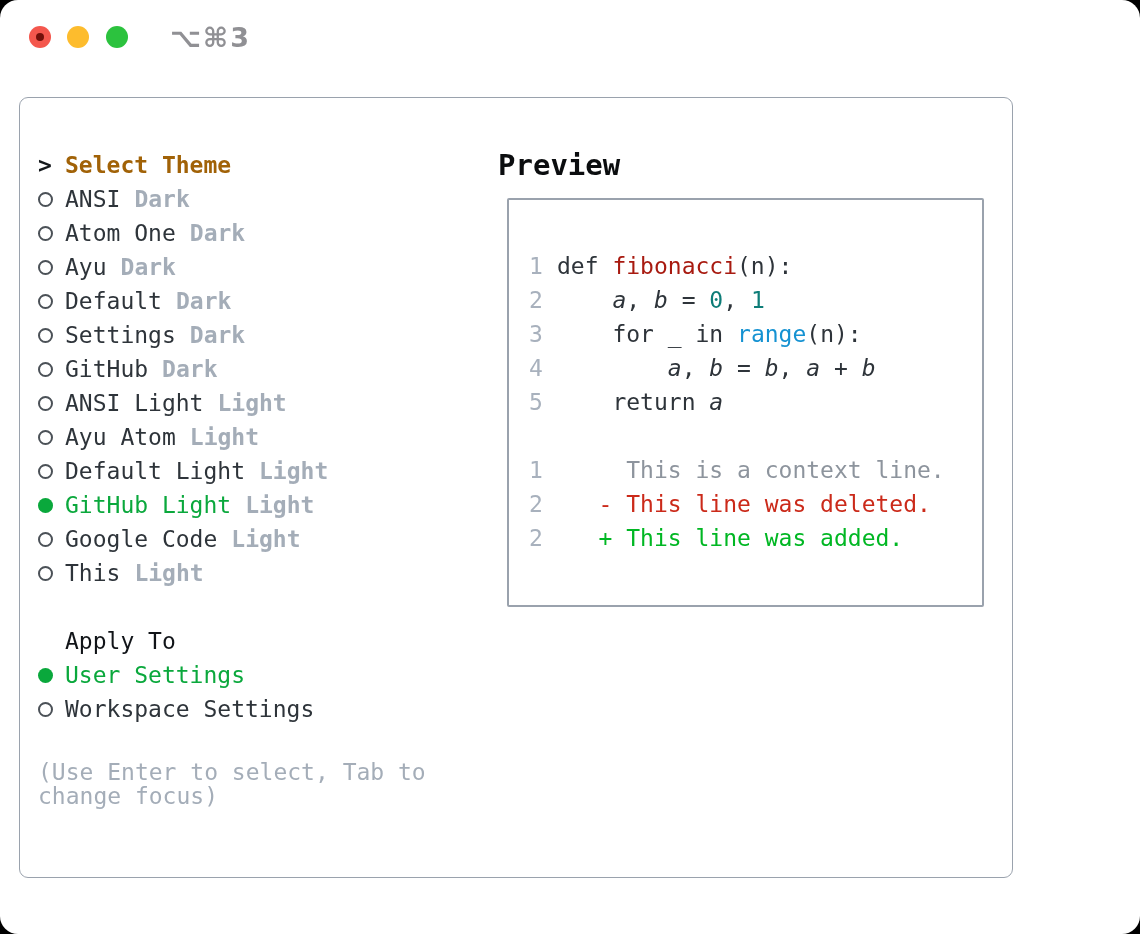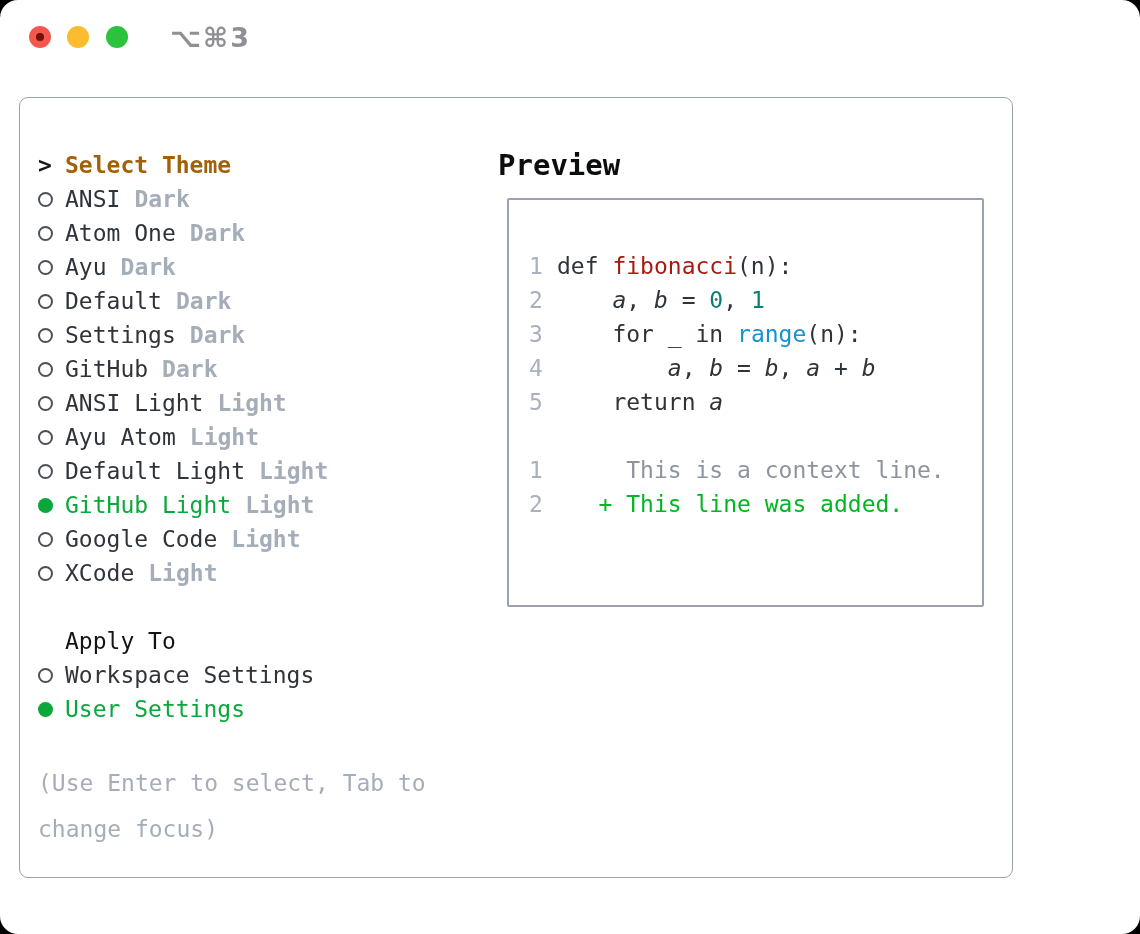--- a/index.html
+++ b/index.html
@@ -23,21 +23,21 @@
   .marker{width:27px;flex:none;display:flex;align-items:center;}
   .prompt{font-weight:bold;color:#14181c;}
   .header-text{font-weight:bold;color:#a16207;}
   .dot{width:15px;height:15px;border-radius:50%;box-sizing:border-box;border:2.5px solid #4b5157;}
   .dot.filled{border:none;background:var(--accent-green,#0aa83c);}
   .name{color:var(--text-primary,#2e343a);}
   .selected .name{color:var(--accent-green,#0aa83c);}
   .variant{color:var(--text-muted,#a4adb8);margin-left:14px;font-weight:bold;}
   .section-title{color:#111418;}
   .spacer{height:34px;}
-  .hint{margin-top:34px;color:var(--text-muted,#a4adb8);font-size:23px;line-height:46px;width:452px;}
+  .hint{margin-top:34px;color:var(--text-muted,#a4adb8);font-size:23px;line-height:24px;width:452px;}
   
   .preview-title{position:absolute;left:478px;top:50px;height:34px;line-height:34px;font-size:29px;
                  font-weight:bold;color:#0b0d0f;}
   .preview-box{position:absolute;left:487px;top:100px;width:477px;height:409px;box-sizing:border-box;
                border:2px solid var(--border,#9aa2ad);border-radius:2px;background:#fff;overflow:hidden;}
   .preview-code{padding:49px 0 0 20px;}
   .code-line{height:34px;line-height:34px;font-size:23px;white-space:pre;}
   .ln{display:inline-block;width:28px;color:var(--line-number,#a8b1bd);}
   .s-k,.s-p{color:var(--text-primary,#2e343a);}
   .s-fn{color:var(--syntax-function,#a81a10);}
@@ -73,47 +73,48 @@
           <div class="row"><span class="marker"><span class="dot"></span></span><span class="name">Atom One</span><span class="variant">Dark</span></div>
           <div class="row"><span class="marker"><span class="dot"></span></span><span class="name">Ayu</span><span class="variant">Dark</span></div>
           <div class="row"><span class="marker"><span class="dot"></span></span><span class="name">Default</span><span class="variant">Dark</span></div>
           <div class="row"><span class="marker"><span class="dot"></span></span><span class="name">Settings</span><span class="variant">Dark</span></div>
           <div class="row"><span class="marker"><span class="dot"></span></span><span class="name">GitHub</span><span class="variant">Dark</span></div>
           <div class="row"><span class="marker"><span class="dot"></span></span><span class="name">ANSI Light</span><span class="variant">Light</span></div>
           <div class="row"><span class="marker"><span class="dot"></span></span><span class="name">Ayu Atom</span><span class="variant">Light</span></div>
           <div class="row"><span class="marker"><span class="dot"></span></span><span class="name">Default Light</span><span class="variant">Light</span></div>
           <div class="row selected"><span class="marker"><span class="dot filled"></span></span><span class="name">GitHub Light</span><span class="variant">Light</span></div>
           <div class="row"><span class="marker"><span class="dot"></span></span><span class="name">Google Code</span><span class="variant">Light</span></div>
-          <div class="row"><span class="marker"><span class="dot"></span></span><span class="name">XCode</span><span class="variant">Light</span></div>
+          <div class="row"><span class="marker"><span class="dot"></span></span><span class="name">This</span><span class="variant">Light</span></div>
         </div>
 
       <div class="spacer"></div>
 
       <div class="row">
         <span class="marker"></span>
         <span class="section-title">Apply To</span>
       </div>
 
       <div>
+          <div class="row selected"><span class="marker"><span class="dot filled"></span></span><span class="name">User Settings</span></div>
           <div class="row"><span class="marker"><span class="dot"></span></span><span class="name">Workspace Settings</span></div>
-          <div class="row selected"><span class="marker"><span class="dot filled"></span></span><span class="name">User Settings</span></div>
         </div>
 
       <div class="hint">(Use Enter to select, Tab to change focus)</div>
     </div>
 
     <div class="preview-title">Preview</div>
 
     <div class="preview-box">
       <div class="preview-code">
           <div class="code-line"><span class="ln">1</span><span class="s-k">def </span><span class="s-fn">fibonacci</span><span class="s-p">(n):</span></div>
           <div class="code-line"><span class="ln">2</span><span class="s-p">    </span><span class="s-v">a</span><span class="s-p">, </span><span class="s-v">b</span><span class="s-p"> = </span><span class="s-num">0</span><span class="s-p">, </span><span class="s-num">1</span></div>
           <div class="code-line"><span class="ln">3</span><span class="s-p">    </span><span class="s-k">for</span><span class="s-p"> _ </span><span class="s-k">in</span><span class="s-p"> </span><span class="s-b">range</span><span class="s-p">(n):</span></div>
           <div class="code-line"><span class="ln">4</span><span class="s-p">        </span><span class="s-v">a</span><span class="s-p">, </span><span class="s-v">b</span><span class="s-p"> = </span><span class="s-v">b</span><span class="s-p">, </span><span class="s-v">a</span><span class="s-p"> + </span><span class="s-v">b</span></div>
           <div class="code-line"><span class="ln">5</span><span class="s-p">    </span><span class="s-k">return</span><span class="s-p"> </span><span class="s-v">a</span></div>
           <div class="code-line"><span class="ln"></span></div>
           <div class="code-line"><span class="ln">1</span><span class="s-ctx">     This is a context line.</span></div>
+          <div class="code-line"><span class="ln">2</span><span class="s-del">   - This line was deleted.</span></div>
           <div class="code-line"><span class="ln">2</span><span class="s-add">   + This line was added.</span></div>
         </div>
     </div>
 
   </div>
 </div>
 
 </body></html>

